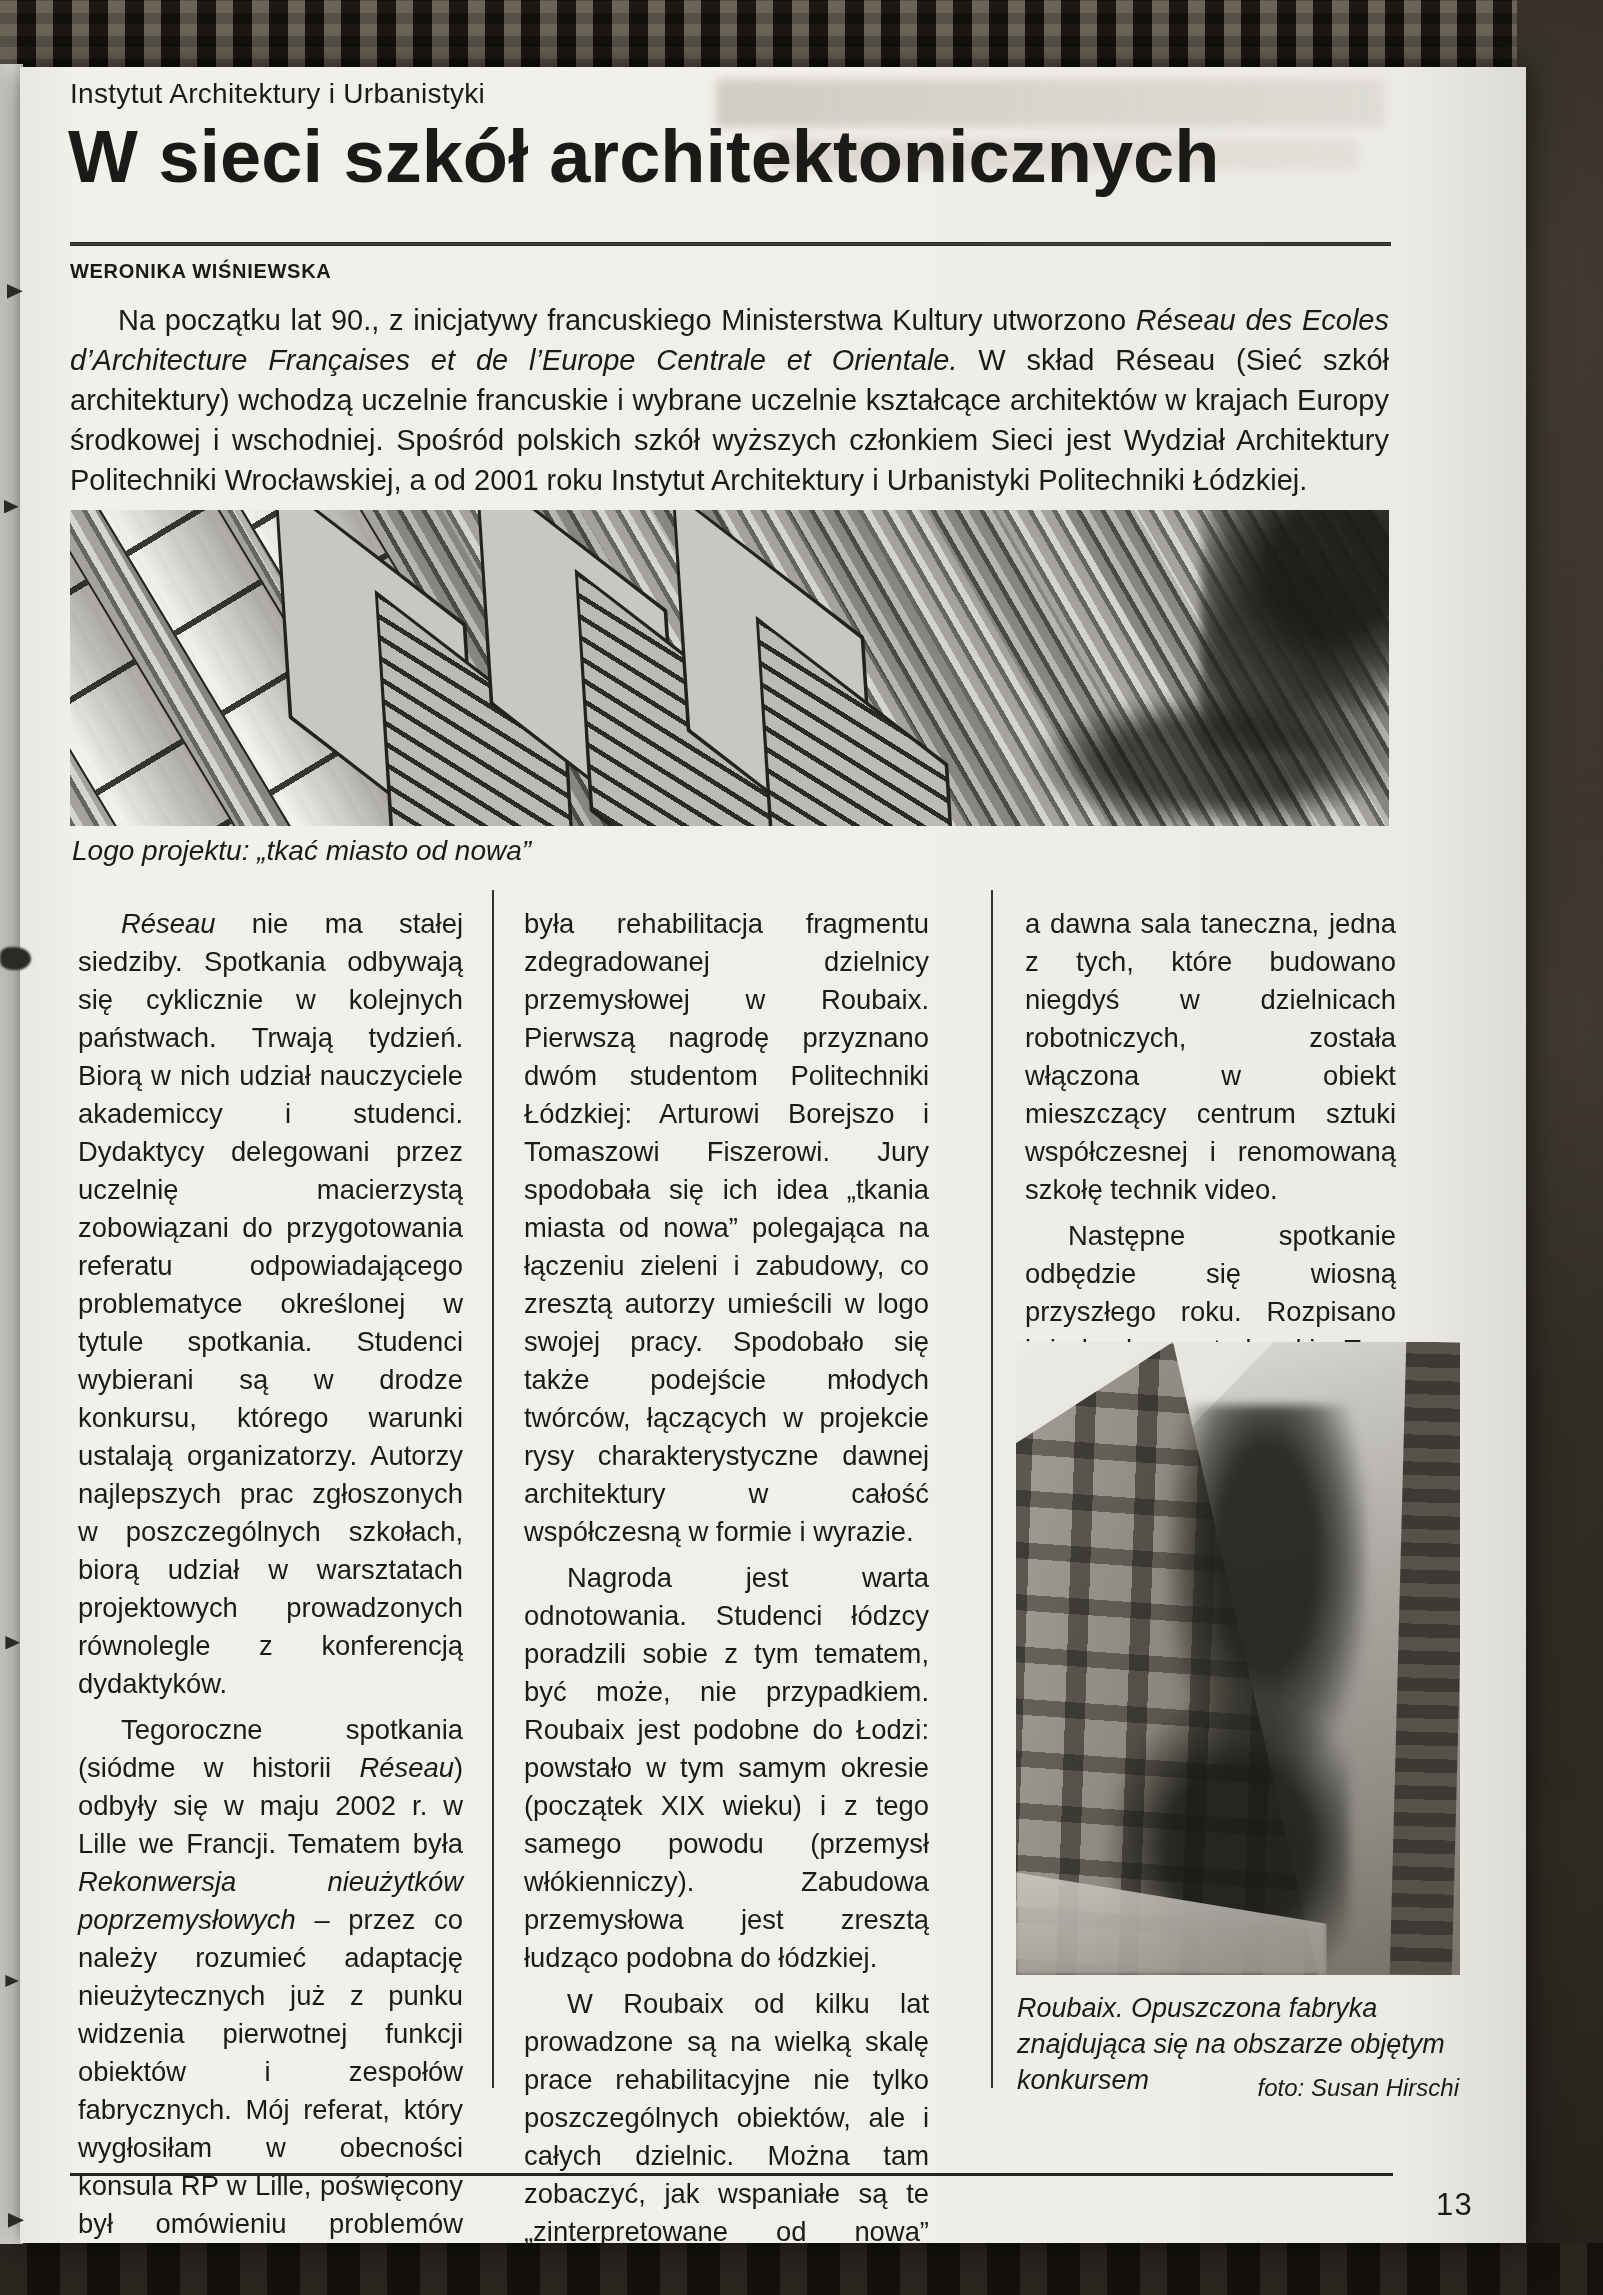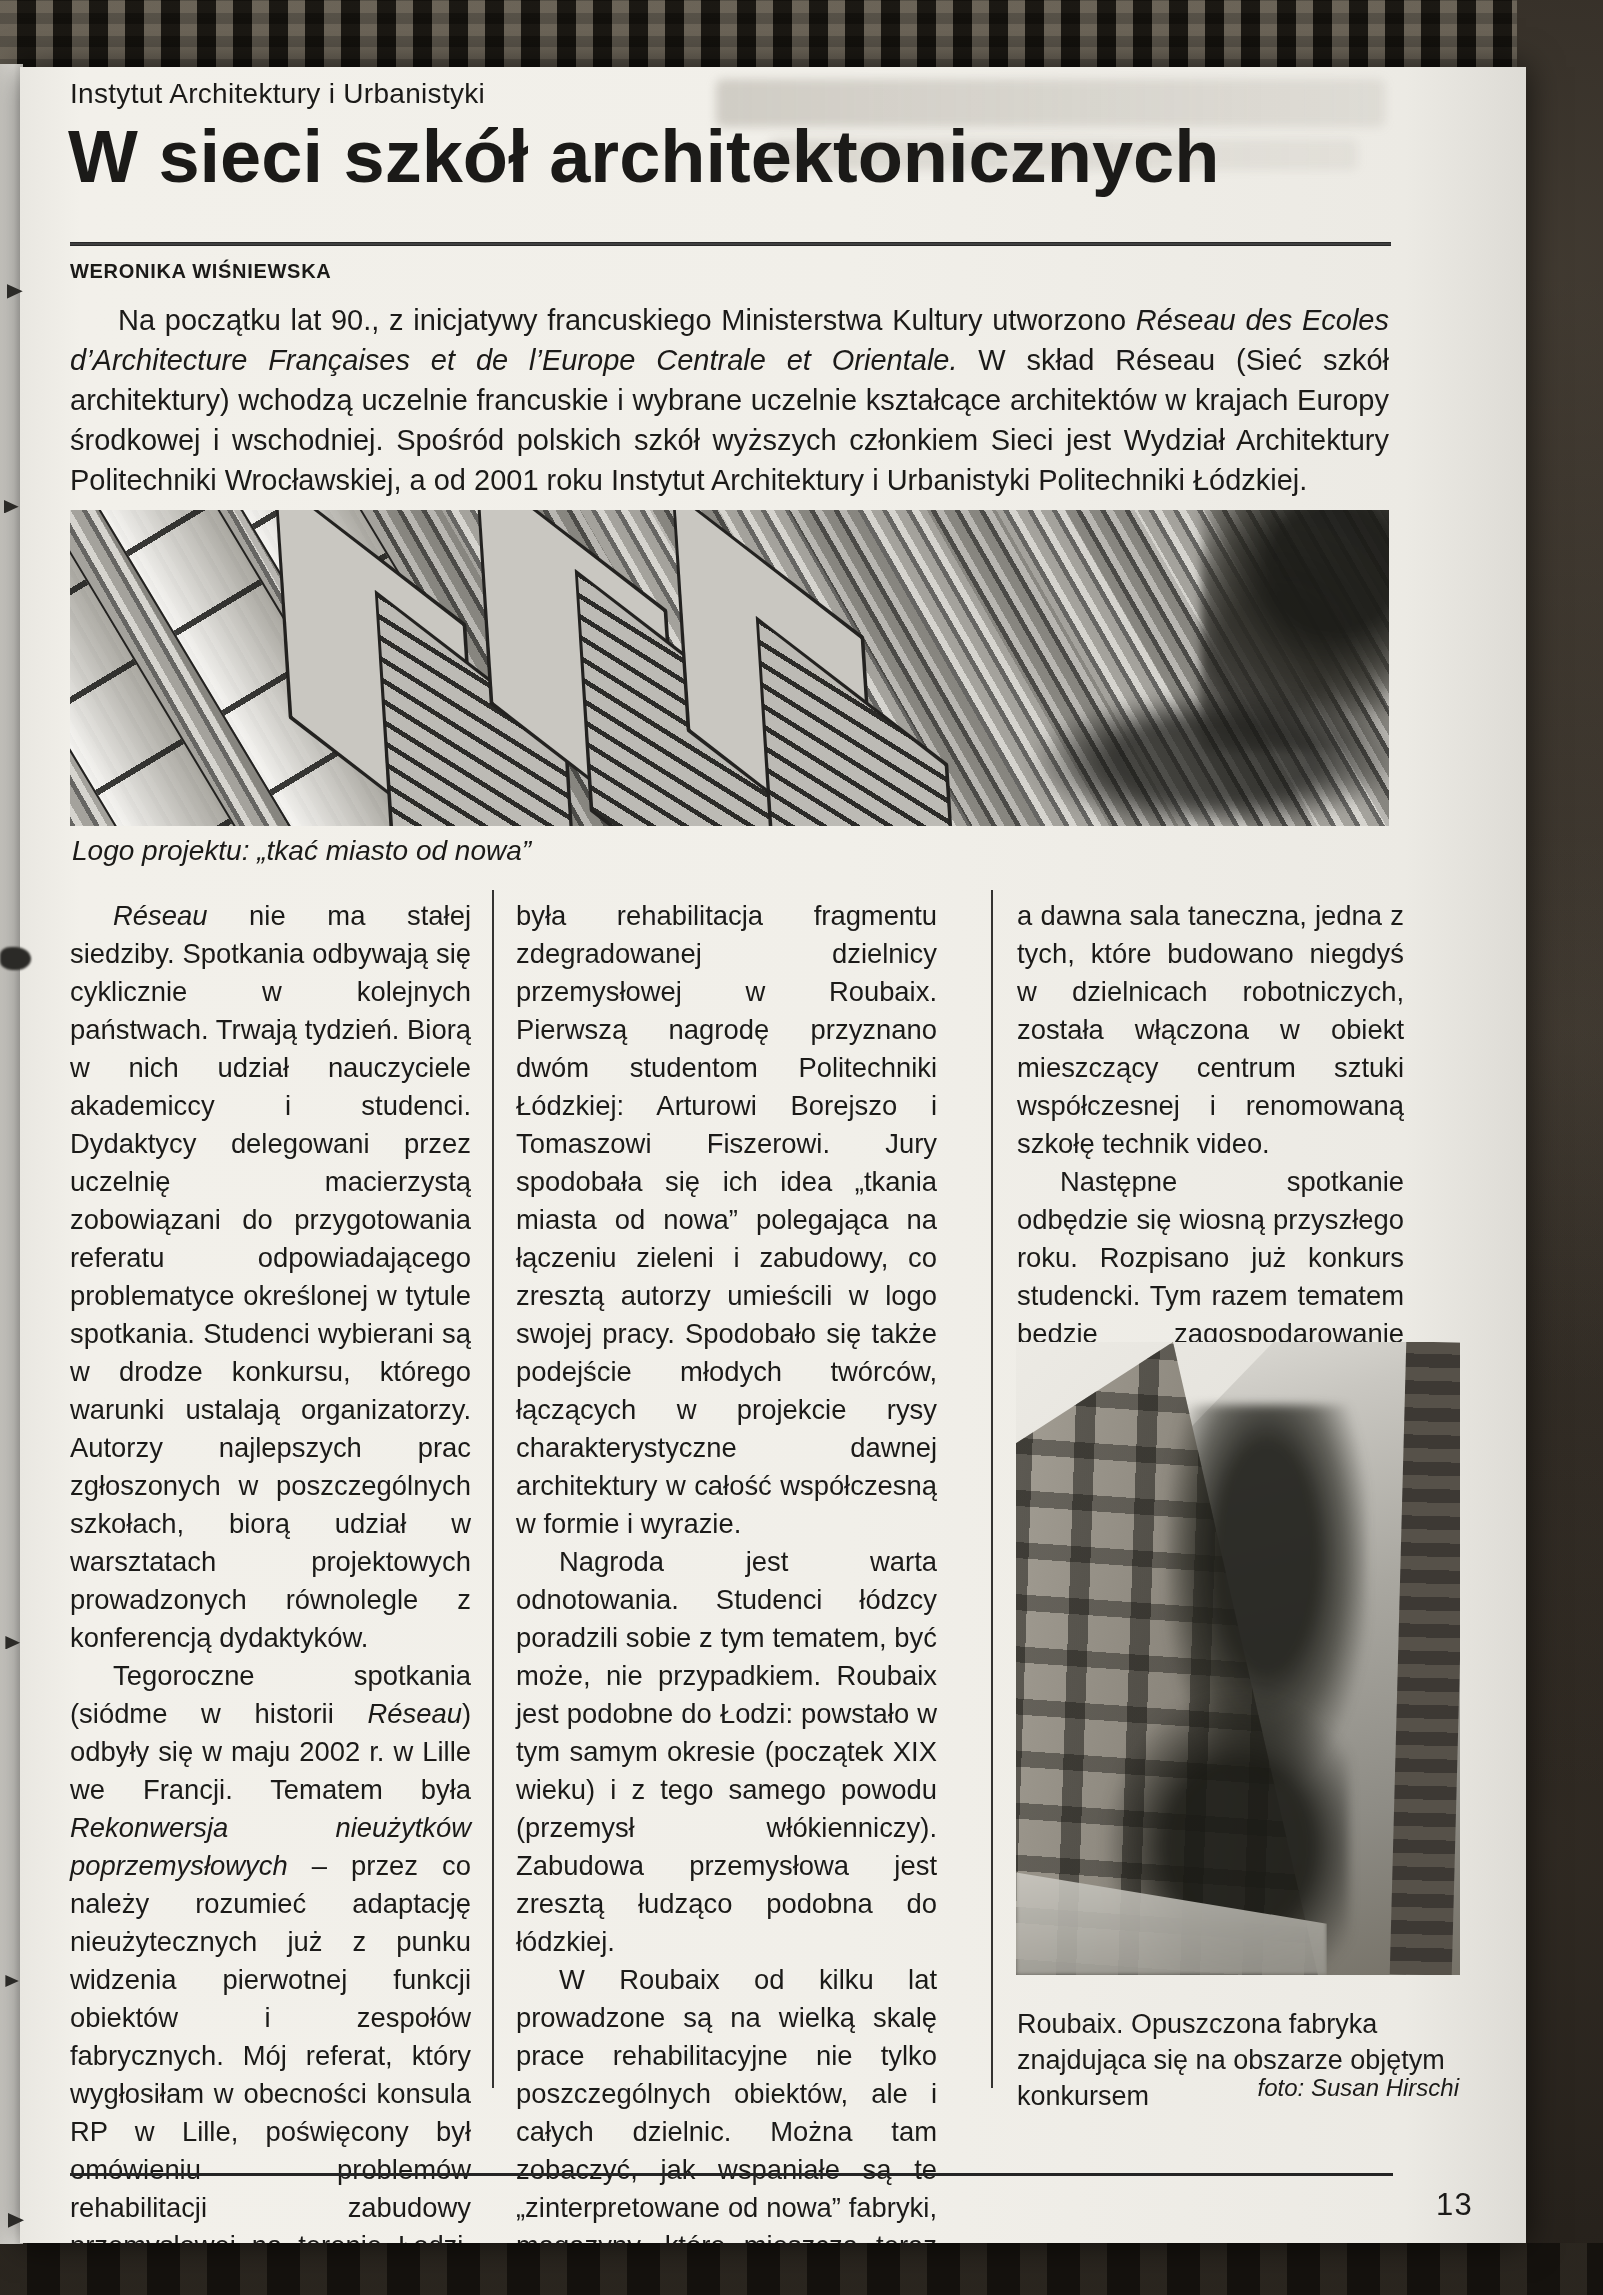--- a/index.html
+++ b/index.html
@@ -62,21 +62,21 @@
   .tree-crown{position:absolute;left:1131px;top:-40px;width:241px;height:281px;filter:blur(4px);
     background:
       radial-gradient(circle at 55% 35%, rgba(28,28,24,.95) 0 28%, rgba(45,44,38,.7) 46%, transparent 68%),
       radial-gradient(circle at 30% 65%, rgba(35,34,30,.8) 0 22%, transparent 55%);}
   .tree-shadow{position:absolute;left:957px;top:181px;width:375px;height:140px;filter:blur(6.7px);opacity:.8;
     background:radial-gradient(ellipse at 50% 50%, rgba(25,25,22,.9) 0 40%, transparent 70%);}
 
   .caption-logo{left:52px;top:768px;font-size:28px;font-style:italic;}
 
   .col{position:absolute;top:830px;font-size:27.4px;line-height:38px;text-align:justify;hyphens:auto;}
-  .col p{margin:0;}
+  .col p{margin:8px;}
   .col p.ind{text-indent:43px;}
   .col1{left:50px;width:401px;}
   .col2{left:496px;width:421px;}
   .col3{left:997px;width:387px;}
   .vrule{width:2px;background:#343331;}
   .vr1{left:472px;top:823px;height:1198px;}
   .vr2{left:971px;top:823px;height:1198px;}
 
   .photo-factory{left:996px;top:1275px;width:444px;height:633px;overflow:hidden;
     background:linear-gradient(165deg,#e6e4de 0%,#c9c7c1 18%,#a9a7a0 45%,#8e8c85 75%,#767268 100%);}
@@ -91,21 +91,21 @@
   .pf-ivy1{position:absolute;left:34%;top:10%;width:45%;height:60%;filter:blur(4.7px);
     background:radial-gradient(ellipse at 50% 40%, rgba(30,30,25,.9) 0 35%, rgba(40,40,33,.6) 55%, transparent 75%);}
   .pf-ivy2{position:absolute;left:20%;top:55%;width:55%;height:45%;filter:blur(5.4px);
     background:radial-gradient(ellipse at 55% 55%, rgba(26,26,21,.88) 0 38%, transparent 72%);}
   .pf-trunk{position:absolute;left:86%;top:0;width:14%;height:100%;transform:rotate(1.5deg);
     background:repeating-linear-gradient(0deg,#565149 0 13.4px,#3d3934 13.4px 27px);}
   .pf-road{position:absolute;left:0;top:82%;width:70%;height:18%;filter:blur(2px);
     background:linear-gradient(170deg, rgba(206,204,197,.9), rgba(150,148,140,.9));
     clip-path:polygon(0 10%,100% 55%,100% 100%,0 100%);}
 
-  .caption-factory{left:997px;top:1923px;width:444px;font-size:27px;line-height:36px;text-align:left;margin-top:16px;}
+  .caption-factory{left:997px;top:1923px;width:444px;font-size:27px;line-height:36px;font-style:italic;text-align:left;}
   .credit{left:997px;top:2007px;width:442px;text-align:right;font-size:24px;font-style:italic;}
 
   .footer-rule{left:50px;top:2106px;width:1323px;height:3.3px;background:#242424;}
   .footer-line{left:455px;top:2122px;width:602px;text-align:center;font-size:28px;letter-spacing:0.7px;}
   .page-num{left:1416px;top:2120px;font-size:31px;letter-spacing:1.3px;}
 
   .mark{position:absolute;background:#2b2a27;}
   .tri{clip-path:polygon(0 0,100% 50%,0 100%);}
   em{font-style:italic;}
 </style>

